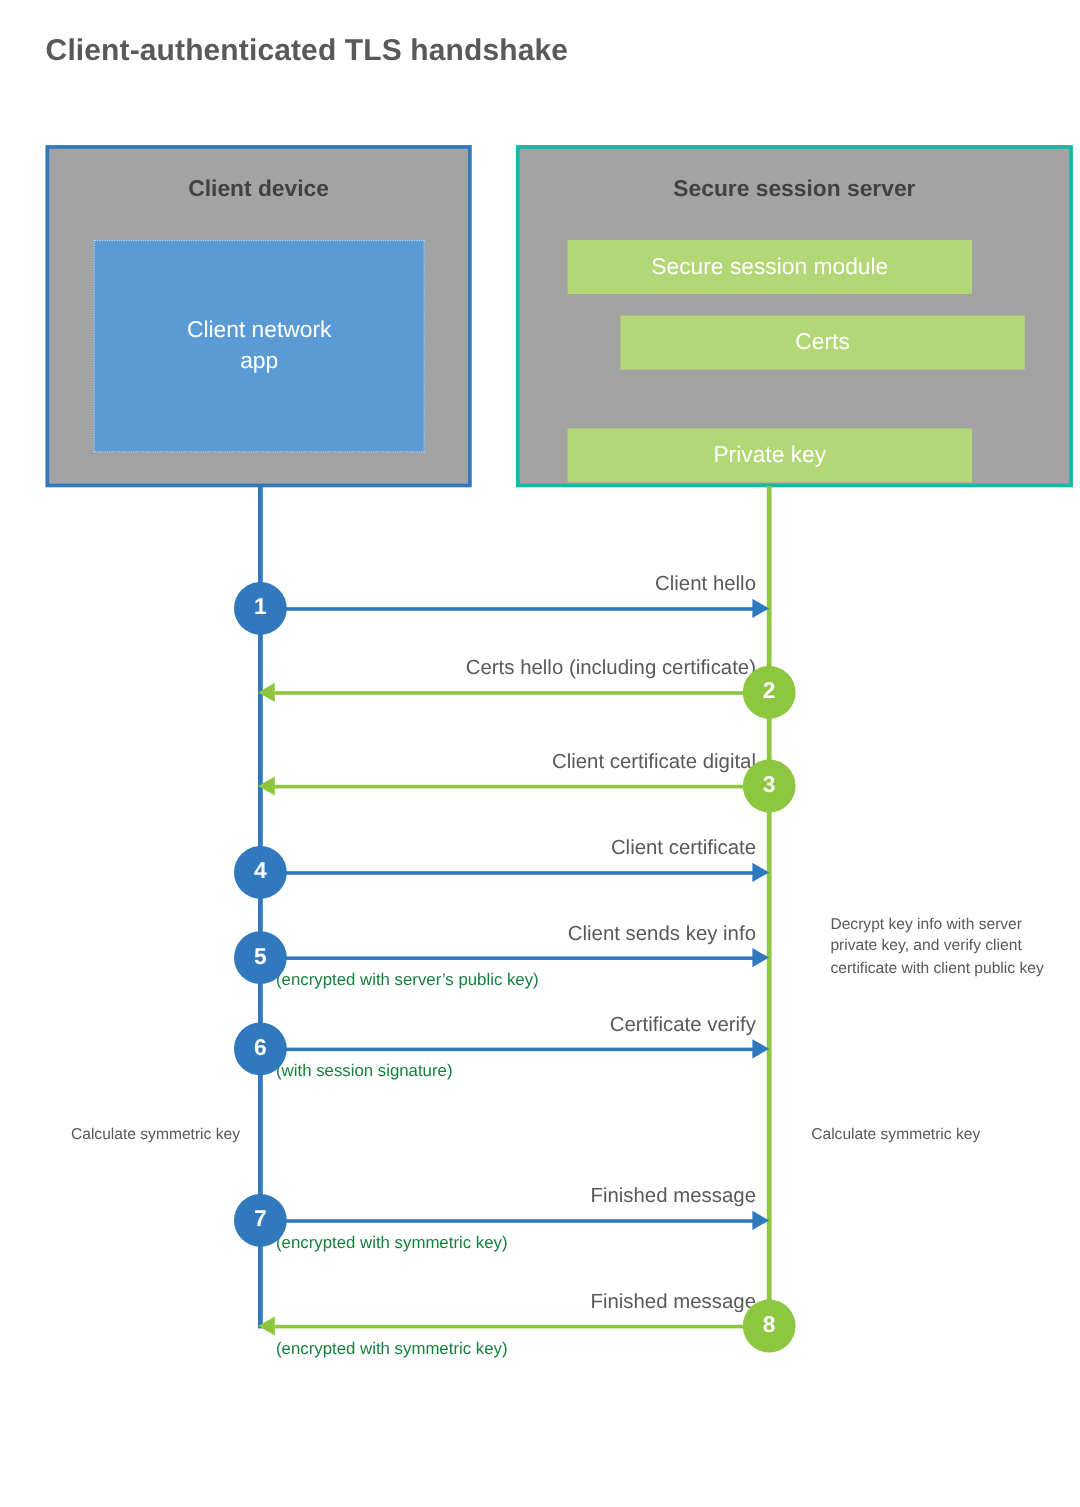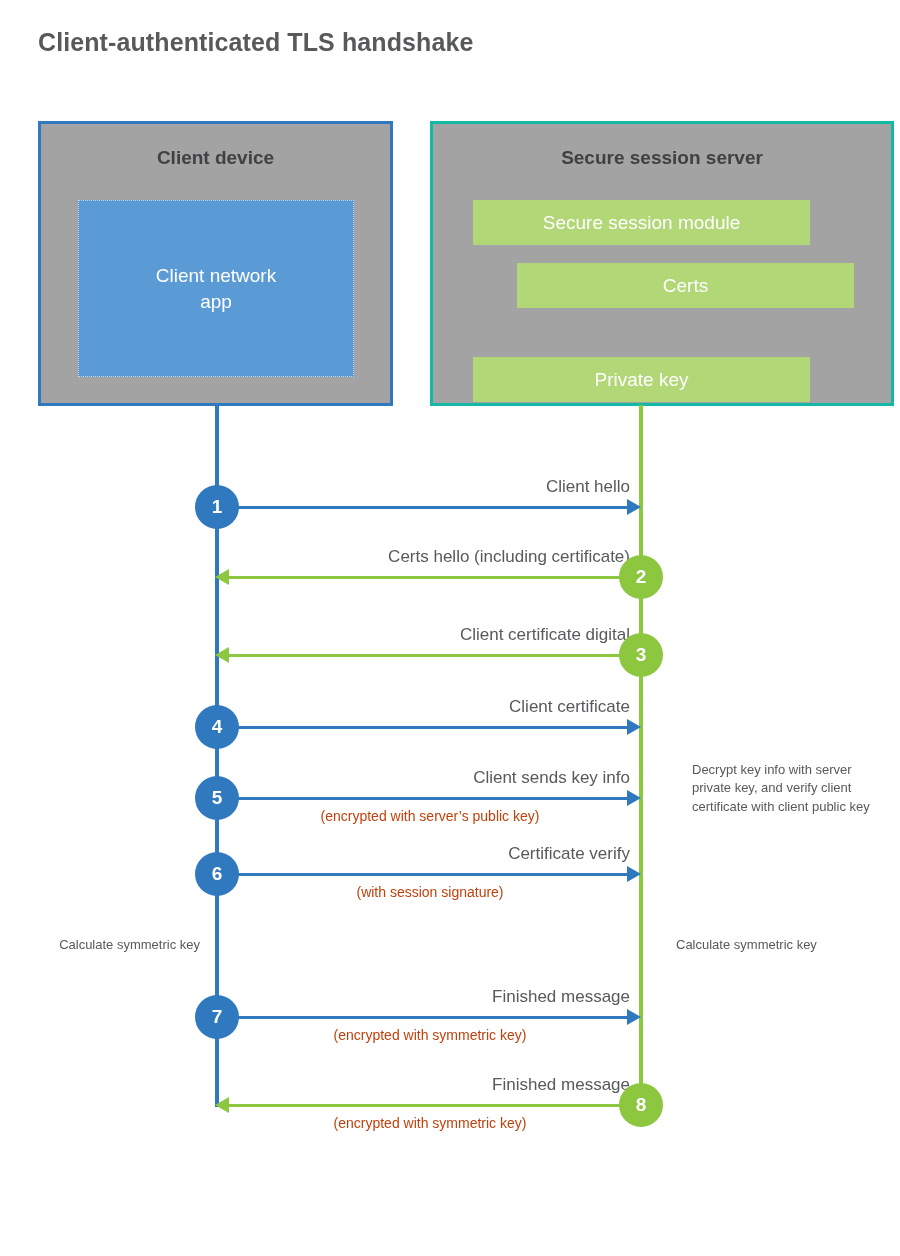--- a/index.html
+++ b/index.html
@@ -156,23 +156,22 @@
     text-align: right;
     font-size: 17px;
     color: #58595b;
     top: -30px;
     white-space: nowrap;
   }
   .msg-sublabel {
     position: absolute;
     left: 230px;
     width: 400px;
-    text-align: center;
     font-size: 14px;
-    color: #c2410c;
+    color: #15803d;
     top: 10px;
     white-space: nowrap;
   }
 
   
   .step-circle {
     position: absolute;
     width: 44px;
     height: 44px;
     border-radius: 50%;

